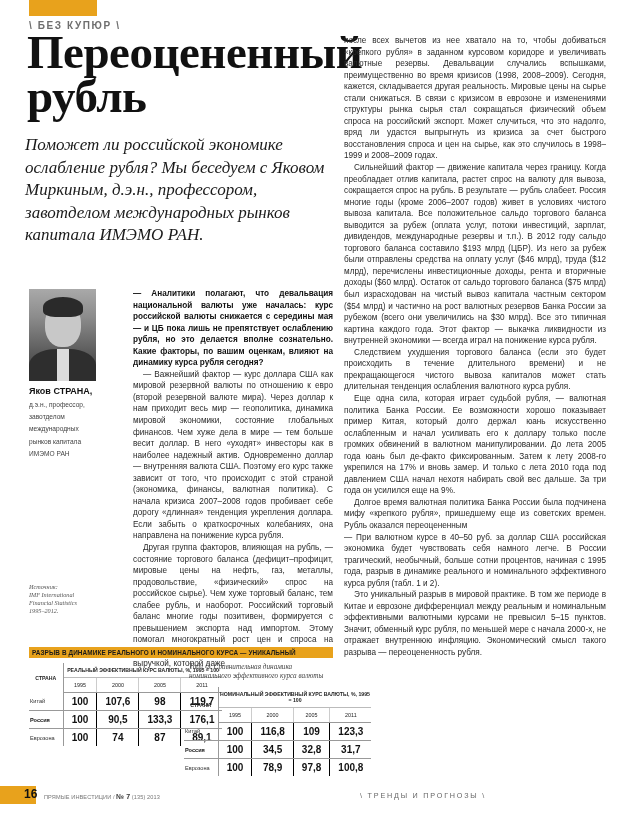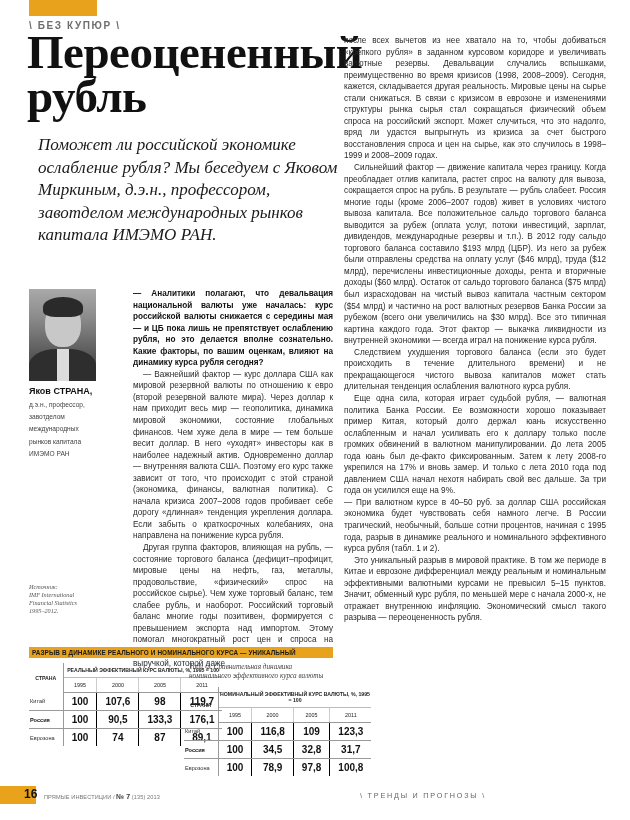--- a/index.html
+++ b/index.html
@@ -4,21 +4,21 @@
 <style>
   * { box-sizing: border-box; margin: 0; padding: 0; }
   html, body { width: 630px; height: 820px; background: #ffffff; overflow: hidden; }
   body { position: relative; font-family: "Liberation Sans", sans-serif; color: #1a1a1a; }
 
   .top-bar { position: absolute; left: 29px; top: 0; width: 68px; height: 16px; background: #e8a21c; }
   .rubric { position: absolute; left: 29px; top: 20px; font-size: 10px; letter-spacing: 1.6px; color: #6e6e6e; font-weight: bold; }
 
   .title { position: absolute; left: 27px; top: 30px; width: 320px; font-family: "Liberation Serif", serif; font-size: 47px; line-height: 44px; color: #111; letter-spacing: -0.5px; }
 
-  .lead { position: absolute; left: 38px; top: 134px; width: 300px; font-family: "Liberation Serif", serif; font-style: italic; font-size: 17px; line-height: 22.5px; color: #1a1a1a; }
+  .lead { position: absolute; left: 25px; top: 134px; width: 300px; font-family: "Liberation Serif", serif; font-style: italic; font-size: 17px; line-height: 22.5px; color: #1a1a1a; }
 
   .photo { position: absolute; left: 29px; top: 289px; width: 67px; height: 92px; background: linear-gradient(180deg,#a9a9a9 0%,#8c8c8c 30%,#5a5a5a 70%,#3b3b3b 100%); overflow: hidden; }
   .photo .face { position: absolute; left: 16px; top: 14px; width: 36px; height: 44px; border-radius: 45%; background: #c8c8c8; }
   .photo .hair { position: absolute; left: 14px; top: 8px; width: 40px; height: 20px; border-radius: 50% 50% 30% 30%; background: #2a2a2a; }
   .photo .suit { position: absolute; left: 0; top: 60px; width: 67px; height: 40px; background: #2e2e2e; border-radius: 40% 40% 0 0; }
   .photo .shirt { position: absolute; left: 28px; top: 60px; width: 12px; height: 32px; background: #dcdcdc; }
 
   .bio { position: absolute; left: 29px; top: 385px; width: 95px; font-size: 6.6px; line-height: 12.2px; color: #444; }
   .bio .name { font-size: 9px; font-weight: bold; color: #111; line-height: 13px; margin-bottom: 1px; }
 
@@ -97,20 +97,21 @@
   <p class="q">— Аналитики полагают, что девальвация национальной валюты уже началась: курс российской валюты снижается с середины мая — и ЦБ пока лишь не препятствует ослаблению рубля, но это делается вполне сознательно. Какие факторы, по вашим оценкам, влияют на динамику курса рубля сегодня?</p>
   <p>— Важнейший фактор — курс доллара США как мировой резервной валюты по отношению к евро (второй резервной валюте мира). Через доллар к нам приходит весь мир — геополитика, динамика мировой экономики, состояние глобальных финансов. Чем хуже дела в мире — тем больше весит доллар. В него «уходят» инвесторы как в наиболее надежный актив. Одновременно доллар — внутренняя валюта США. Поэтому его курс также зависит от того, что происходит с этой страной (экономика, финансы, валютная политика). С начала кризиса 2007–2008 годов пробивает себе дорогу «длинная» тенденция укрепления доллара. Если забыть о краткосрочных колебаниях, она направлена на понижение курса рубля.</p>
   <p>Другая группа факторов, влияющая на рубль, — состояние торгового баланса (дефицит–профицит, мировые цены на нефть, газ, металлы, продовольствие, «физический» спрос на российское сырье). Чем хуже торговый баланс, тем слабее рубль, и наоборот. Российский торговый баланс многие годы позитивен, формируется с превышением экспорта над импортом. Этому помогал многократный рост цен и спроса на российское сырье. Россия была залита валютной выручкой, которой даже</p>
 </div>
 
 <div class="col col-right">
   <p class="noindent">после всех вычетов из нее хватало на то, чтобы добиваться «крепкого рубля» в заданном курсовом коридоре и увеличивать валютные резервы. Девальвации случались вспышками, преимущественно во время кризисов (1998, 2008–2009). Сегодня, кажется, складывается другая реальность. Мировые цены на сырье стали снижаться. В связи с кризисом в еврозоне и изменениями структуры рынка сырья стал сокращаться физический объем спроса на российский экспорт. Может случиться, что это надолго, вряд ли удастся выпрыгнуть из кризиса за счет быстрого восстановления спроса и цен на сырье, как это случилось в 1998–1999 и 2008–2009 годах.</p>
   <p>Сильнейший фактор — движение капитала через границу. Когда преобладает отлив капитала, растет спрос на валюту для вывоза, сокращается спрос на рубль. В результате — рубль слабеет. Россия многие годы (кроме 2006–2007 годов) живет в условиях чистого вывоза капитала. Все положительное сальдо торгового баланса выводится за рубеж (оплата услуг, потоки инвестиций, зарплат, дивидендов, международные резервы и т.п.). В 2012 году сальдо торгового баланса составило $193 млрд (ЦБР). Из него за рубеж были отправлены средства на оплату услуг ($46 млрд), труда ($12 млрд), перечислены инвестиционные доходы, рента и вторичные доходы ($60 млрд). Остаток от сальдо торгового баланса ($75 млрд) был израсходован на чистый вывоз капитала частным сектором ($54 млрд) и частично на рост валютных резервов Банка России за рубежом (всего они увеличились на $30 млрд). Все это типичная картина каждого года. Этот фактор — выкачка ликвидности из внутренней экономики — всегда играл на понижение курса рубля.</p>
   <p>Следствием ухудшения торгового баланса (если это будет происходить в течение длительного времени) и не прекращающегося чистого вывоза капиталов может стать длительная тенденция ослабления валютного курса рубля.</p>
   <p>Еще одна сила, которая играет судьбой рубля, — валютная политика Банка России. Ее возможности хорошо показывает пример Китая, который долго держал юань искусственно ослабленным и начал усиливать его к доллару только после громких обвинений в валютном манипулировании. До лета 2005 года юань был де-факто фиксированным. Затем к лету 2008-го укрепился на 17% и вновь замер. И только с лета 2010 года под давлением США начал нехотя набирать свой вес дальше. За три года он усилился еще на 9%.</p>
+  <p>Долгое время валютная политика Банка России была подчинена мифу «крепкого рубля», пришедшему еще из советских времен. Рубль оказался переоцененным</p>
   <p class="noindent">— При валютном курсе в 40–50 руб. за доллар США российская экономика будет чувствовать себя намного легче. В России трагический, необычный, больше сотни процентов, начиная с 1995 года, разрыв в динамике реального и номинального эффективного курса рубля (табл. 1 и 2).</p>
   <p>Это уникальный разрыв в мировой практике. В том же периоде в Китае и еврозоне дифференциал между реальным и номинальным эффективными валютными курсами не превысил 5–15 пунктов. Значит, обменный курс рубля, по меньшей мере с начала 2000-х, не отражает внутреннюю инфляцию. Экономический смысл такого разрыва — переоцененность рубля.</p>
 </div>
 
 <div class="table-banner">РАЗРЫВ В ДИНАМИКЕ РЕАЛЬНОГО И НОМИНАЛЬНОГО КУРСА — УНИКАЛЬНЫЙ</div>
 
 <div class="tbl tbl1">
   <table>
     <thead>
       <tr>

